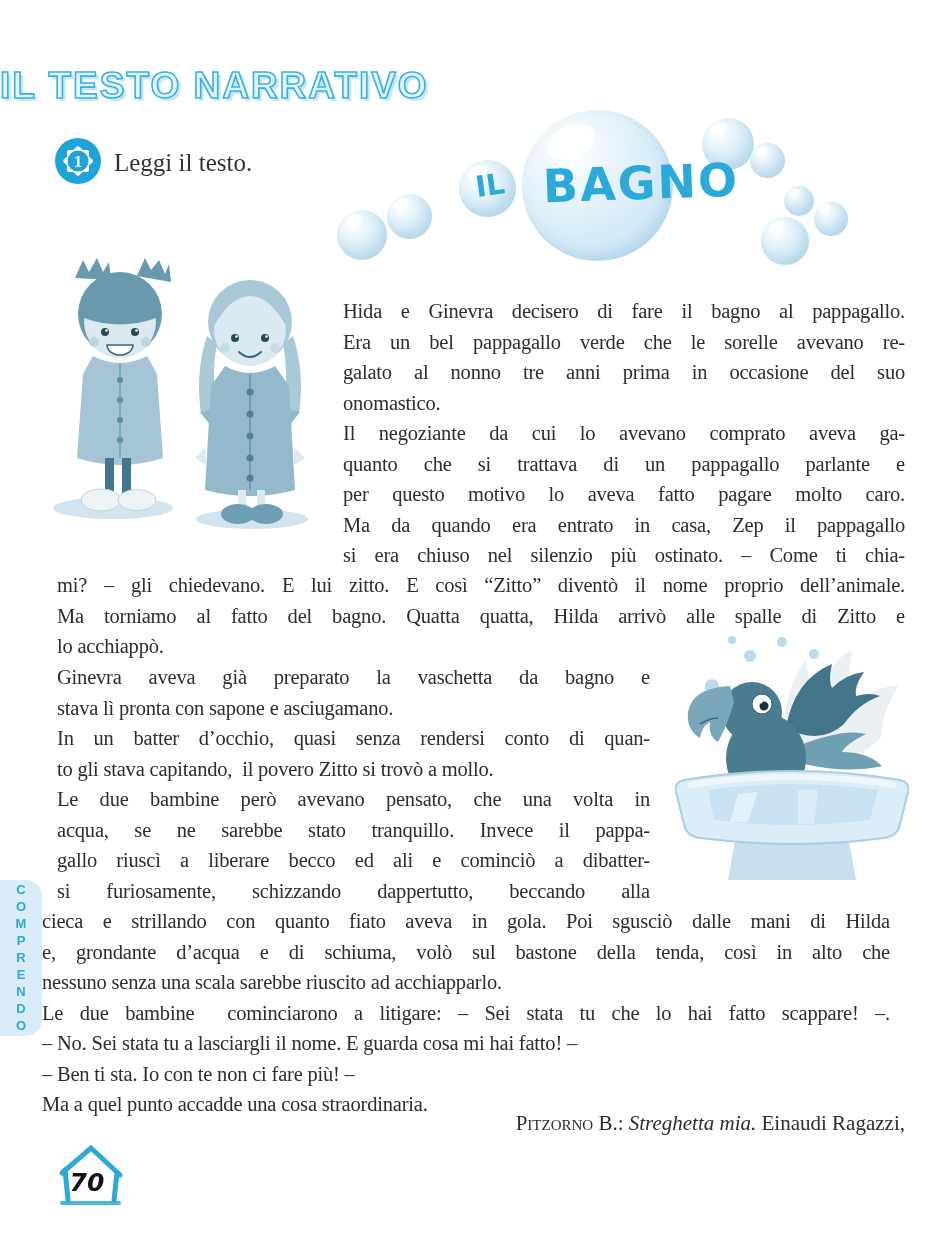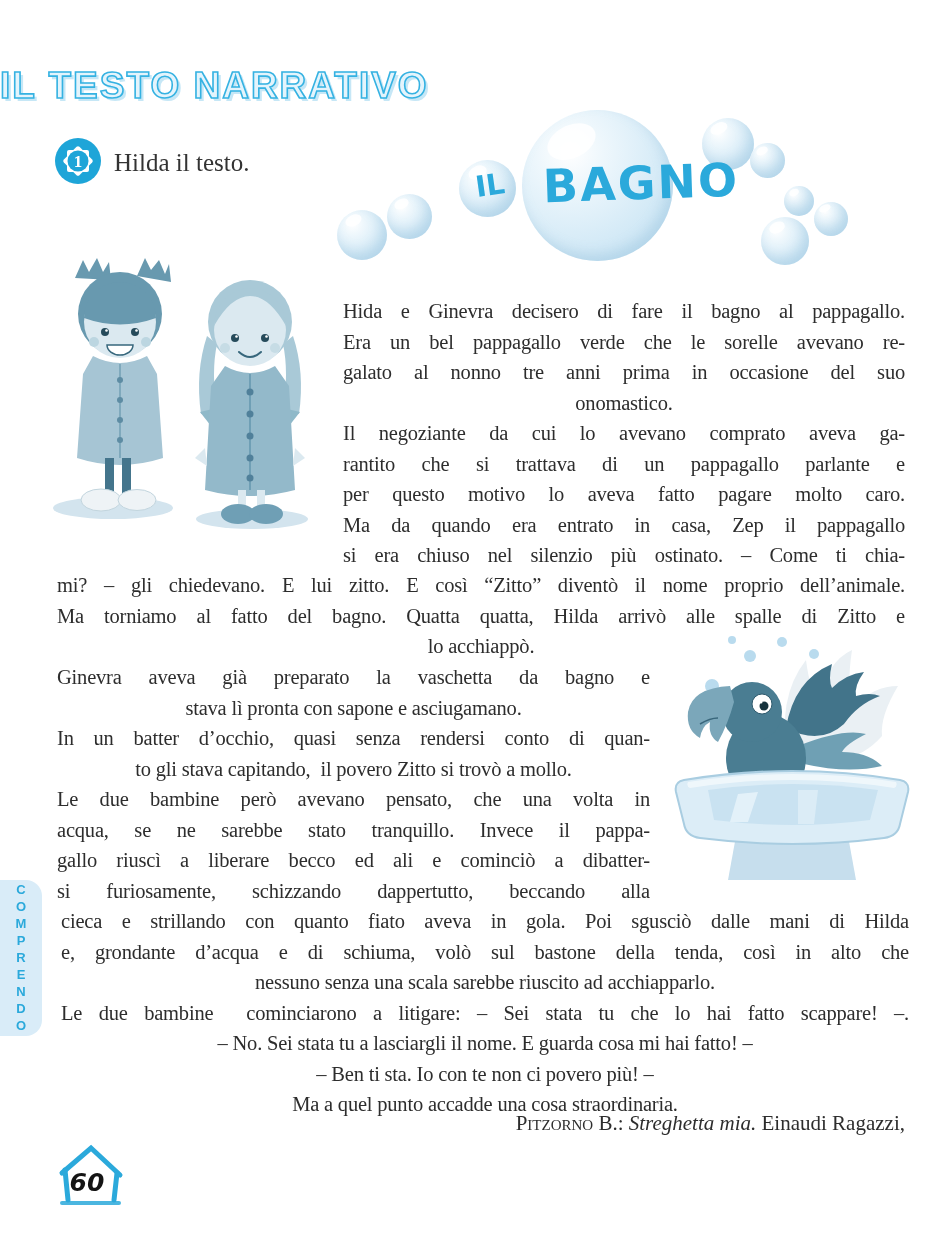--- a/index.html
+++ b/index.html
@@ -37,26 +37,26 @@
   .story-bagno{position:absolute;left:543px;top:156px;white-space:nowrap;
     font-family:"DejaVu Sans",sans-serif;font-weight:bold;font-size:46px;letter-spacing:2px;
     color:#2ba9db;transform:rotate(-2deg);}
 
   
   .girls{position:absolute;left:45px;top:252px;}
   .parrot{position:absolute;left:648px;top:628px;}
 
   
   .tblock{position:absolute;font-size:20.5px;letter-spacing:-0.2px;margin-top:7px;}
-  .tline{height:30.5px;line-height:30.5px;overflow:hidden;white-space:pre-wrap;text-align:center;}
+  .tline{height:30.5px;line-height:30.5px;overflow:hidden;white-space:pre-wrap;text-align:left;}
   .tline.just{text-align:justify;text-align-last:justify;}
   .block1{left:343px;top:289px;width:562px;}
   .block2{left:57px;top:563px;width:848px;}
   .block3{left:57px;top:655px;width:593px;}
-  .block4{left:61px;top:899px;width:848px;}
+  .block4{left:42px;top:899px;width:848px;}
 
   
   .citation{position:absolute;right:30px;top:1108px;text-align:right;font-size:21px;line-height:30px;color:#2d2d2d;}
   .citation .sc{font-variant:small-caps;text-align:center;}
   .citation em{font-style:italic;}
 
   
   .side-tab{position:absolute;left:0;top:880px;width:42px;height:156px;background:#d9ecf8;
     border-radius:0 16px 16px 0;display:flex;align-items:center;justify-content:center;}
   .side-tab span{writing-mode:vertical-lr;text-orientation:upright;
@@ -75,21 +75,21 @@
 
   <h1 class="main-title">IL TESTO NARRATIVO</h1>
 
   <svg class="leggi-icon" viewBox="0 0 48 48">
     <circle cx="24" cy="24" r="23" fill="#1ea5d8"></circle>
     <rect x="13" y="13" width="22" height="22" fill="#ffffff" transform="rotate(45 24 24)" rx="2"></rect>
     <rect x="13" y="13" width="22" height="22" fill="#ffffff" rx="2"></rect>
     <circle cx="24" cy="24" r="10.5" fill="#1ea5d8"></circle>
     <text x="24" y="30" text-anchor="middle" font-family="Liberation Serif,serif" font-weight="bold" font-size="17" fill="#ffffff">1</text>
   </svg>
-  <div class="leggi-label">Hilda il testo.</div>
+  <div class="leggi-label">Leggi il testo.</div>
 
   <div class="bubble b-s1"></div>
   <div class="bubble b-s2"></div>
   <div class="bubble b-il"></div>
   <div class="bubble b-big"></div>
   <div class="bubble b-tr1"></div>
   <div class="bubble b-tr2"></div>
   <div class="bubble b-r1"></div>
   <div class="bubble b-r2"></div>
   <div class="bubble b-r3"></div>
@@ -178,21 +178,21 @@
     <path d="M150,162 L170,162 L166,196 L150,196 Z" fill="#e8f3fa" opacity="0.6"></path>
     <path d="M40,154 Q145,138 248,154 Q250,158 246,160 Q145,144 42,160 Q38,158 40,154 Z" fill="#ffffff" opacity="0.55"></path>
   </svg>
 
   <div class="tblock block1">
       <div class="tline just">Hida e Ginevra decisero di fare il bagno al pappagallo.</div>
       <div class="tline just">Era un bel pappagallo verde che le sorelle avevano re-</div>
       <div class="tline just">galato al nonno tre anni prima in occasione del suo</div>
       <div class="tline">onomastico.</div>
       <div class="tline just">Il negoziante da cui lo avevano comprato aveva ga-</div>
-      <div class="tline just">rantito che si trattava di un pappagallo parlante e</div>
+      <div class="tline just">quanto che si trattava di un pappagallo parlante e</div>
       <div class="tline just">per questo motivo lo aveva fatto pagare molto caro.</div>
       <div class="tline just">Ma da quando era entrato in casa, Zep il pappagallo</div>
       <div class="tline just">si era chiuso nel silenzio più ostinato. – Come ti chia-</div>
     </div>
   <div class="tblock block2">
       <div class="tline just">mi? – gli chiedevano. E lui zitto. E così “Zitto” diventò il nome proprio dell’animale.</div>
       <div class="tline just">Ma torniamo al fatto del bagno. Quatta quatta, Hilda arrivò alle spalle di Zitto e</div>
       <div class="tline">lo acchiappò.</div>
     </div>
   <div class="tblock block3">
@@ -204,33 +204,33 @@
       <div class="tline just">acqua, se ne sarebbe stato tranquillo. Invece il pappa-</div>
       <div class="tline just">gallo riuscì a liberare becco ed ali e cominciò a dibatter-</div>
       <div class="tline just">si furiosamente, schizzando dappertutto, beccando alla</div>
     </div>
   <div class="tblock block4">
       <div class="tline just">cieca e strillando con quanto fiato aveva in gola. Poi sgusciò dalle mani di Hilda</div>
       <div class="tline just">e, grondante d’acqua e di schiuma, volò sul bastone della tenda, così in alto che</div>
       <div class="tline">nessuno senza una scala sarebbe riuscito ad acchiapparlo.</div>
       <div class="tline just">Le due bambine  cominciarono a litigare: – Sei stata tu che lo hai fatto scappare! –.</div>
       <div class="tline">– No. Sei stata tu a lasciargli il nome. E guarda cosa mi hai fatto! –</div>
-      <div class="tline">– Ben ti sta. Io con te non ci povero più! –</div>
+      <div class="tline">– Ben ti sta. Io con te non ci fare più! –</div>
       <div class="tline">Ma a quel punto accadde una cosa straordinaria.</div>
     </div>
 
   <div class="citation">
     <div><span class="sc">Pitzorno B.: </span><em>Streghetta mia. </em><span>Einaudi Ragazzi,</span></div>
   </div>
 
   <div class="side-tab">
     <span>COMPRENDO</span>
   </div>
 
   <svg class="house" viewBox="0 0 78 70">
     <path d="M10,31 L39,6 L68,33" fill="none" stroke="#2ba9db" stroke-width="5" stroke-linecap="round"></path>
     <path d="M13,28 L16,58" fill="none" stroke="#2ba9db" stroke-width="5" stroke-linecap="round"></path>
     <path d="M65,31 L62,58" fill="none" stroke="#2ba9db" stroke-width="5" stroke-linecap="round"></path>
     <path d="M10,61 L67,61" fill="none" stroke="#2ba9db" stroke-width="4" stroke-linecap="round" opacity="0.85"></path>
   </svg>
-  <div class="house-num">60</div>
+  <div class="house-num">70</div>
 
 </div>
 
 </body></html>

